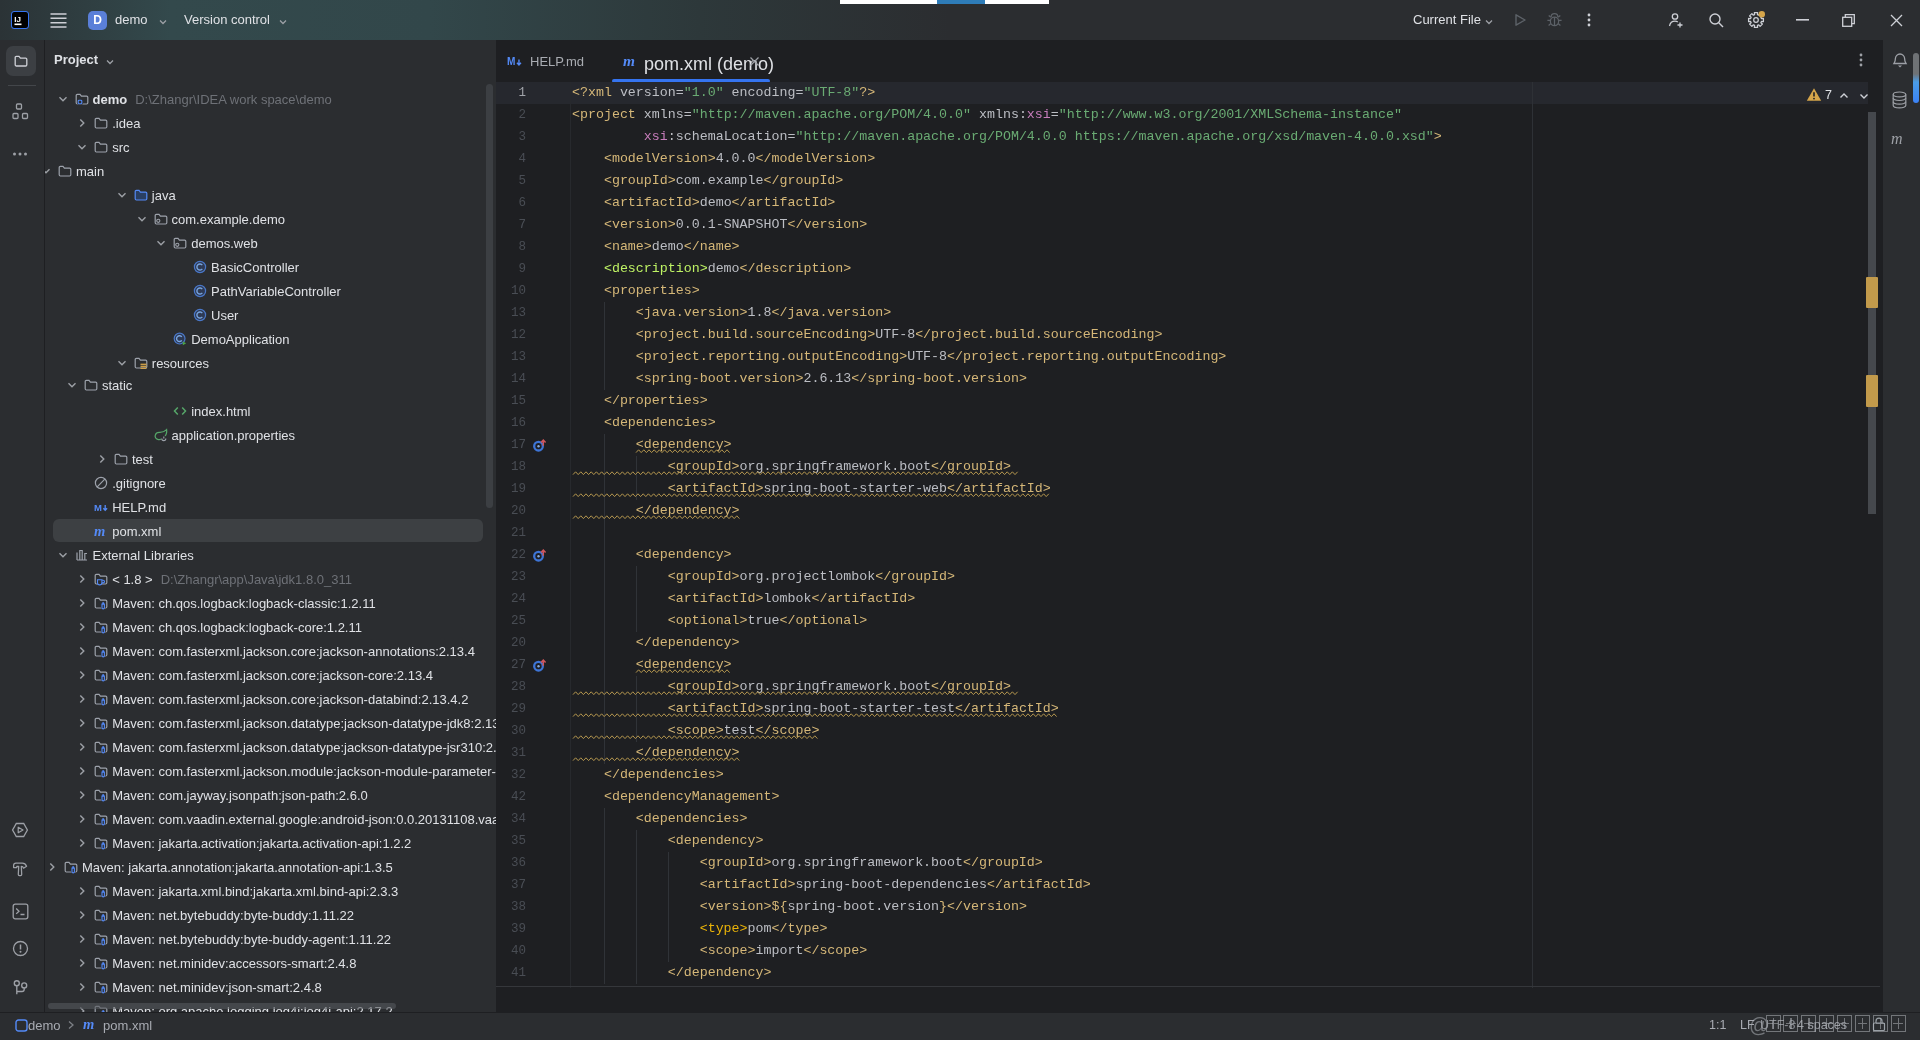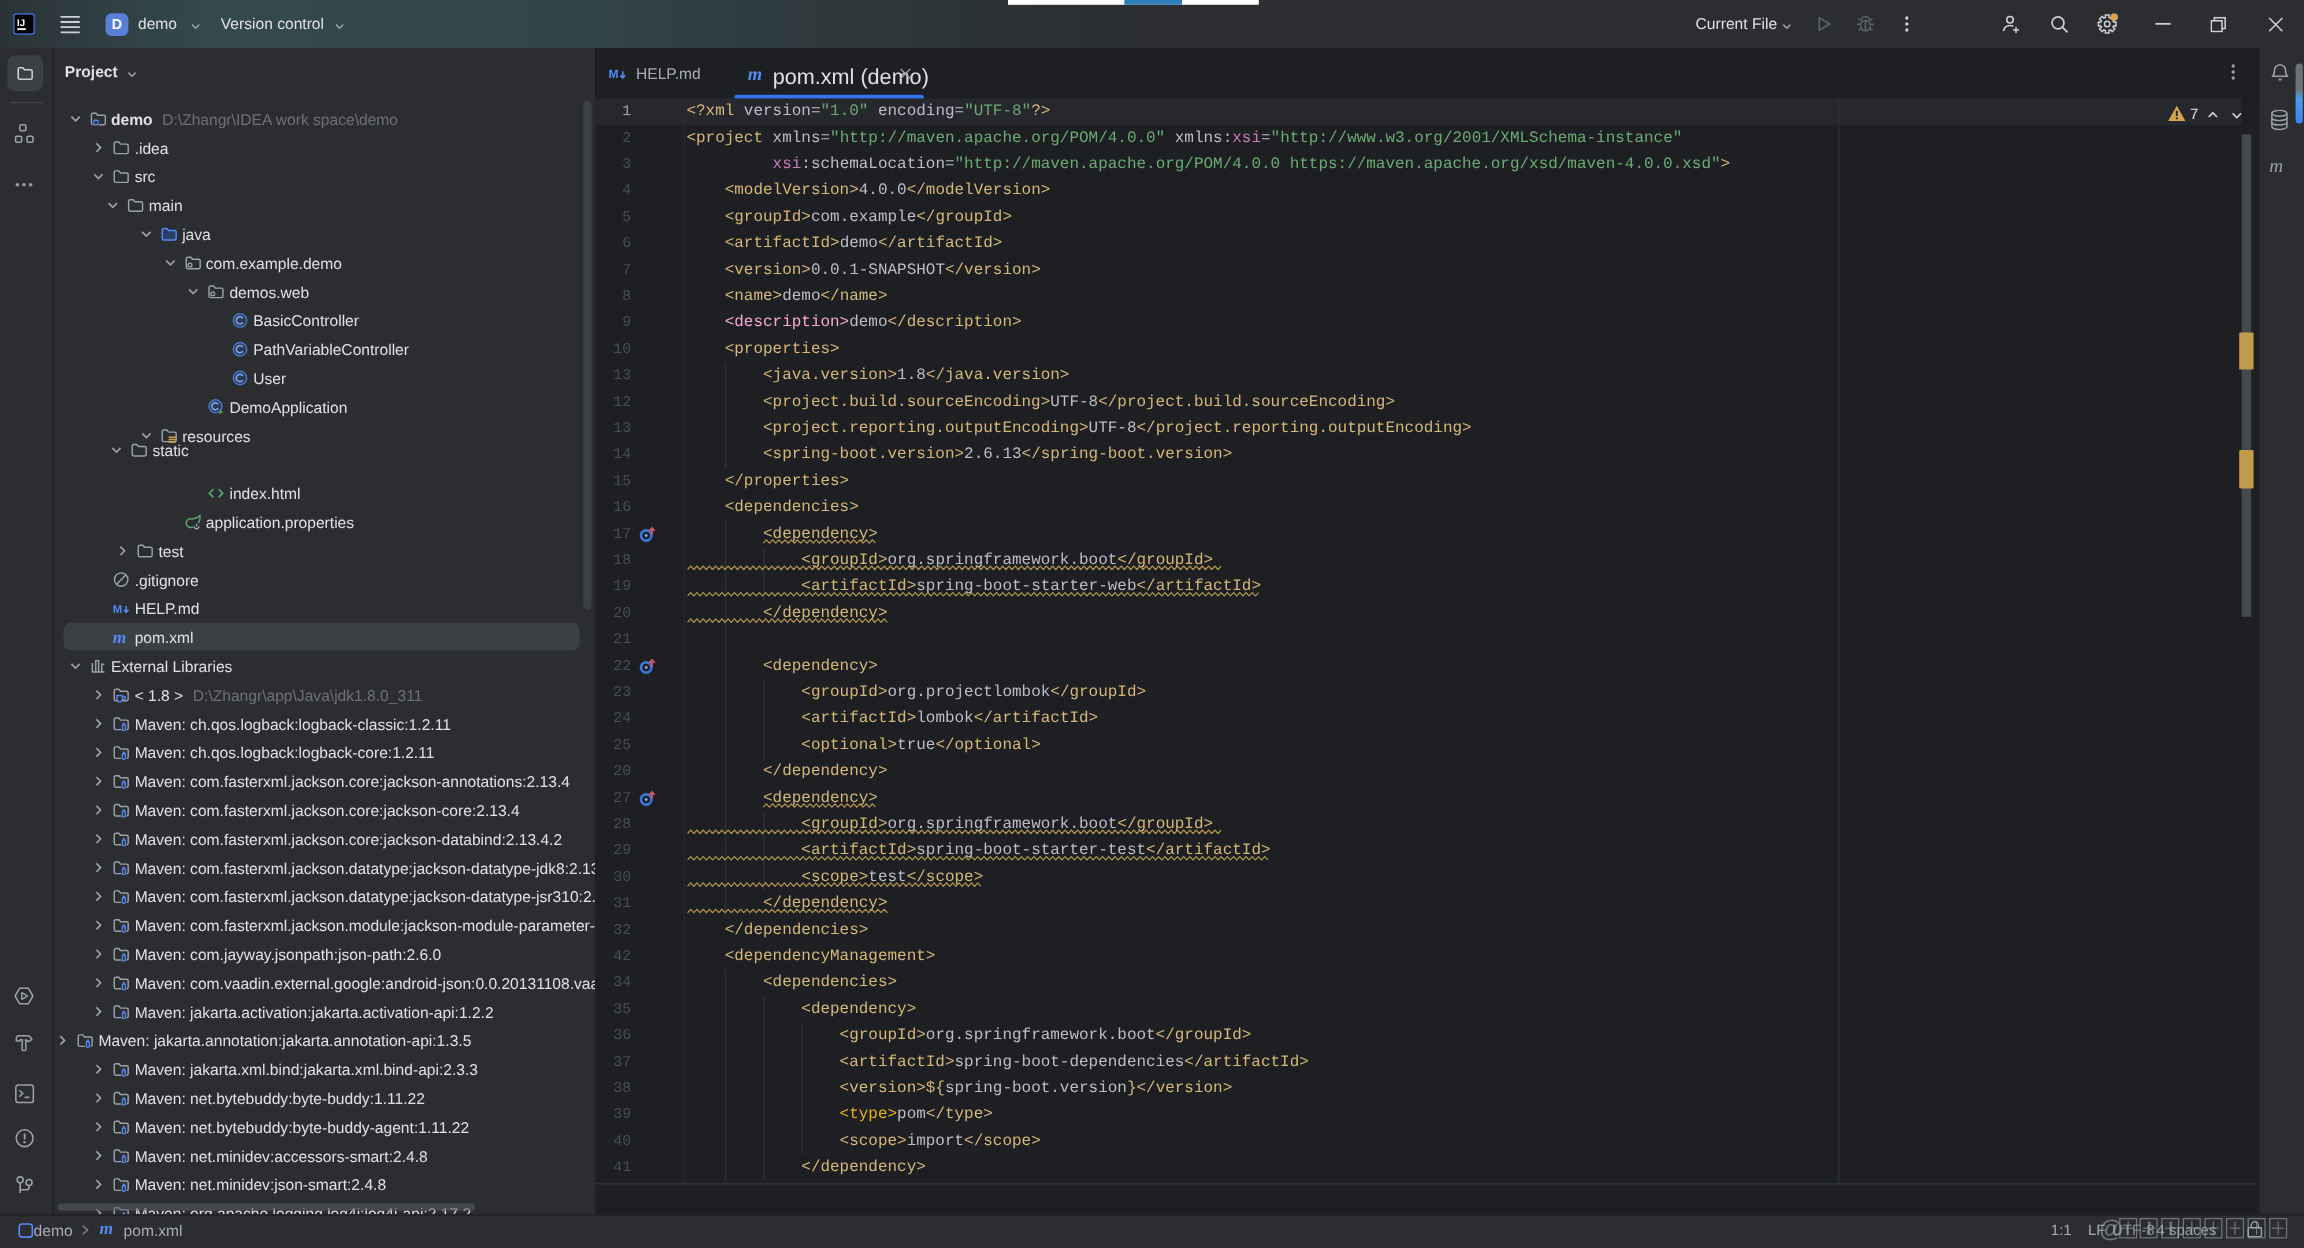--- a/index.html
+++ b/index.html
@@ -248,21 +248,21 @@
       </div>
 <div class="trow" style="top:135px;padding-left:74.2px">
         <svg class="tic" viewBox="0 0 16 16">
           <path d="M4.5 6.2 8 9.7l3.5-3.5" fill="none" stroke="#9da0a6" stroke-width="1.4"></path>
         </svg>
         <svg class="tic" viewBox="0 0 16 16">
           <use href="#folder"></use>
         </svg>
         <span class="tnm" style="">src</span>
       </div>
-<div class="trow" style="top:159px;padding-left:86px">
+<div class="trow" style="top:159px;padding-left:38px">
         <svg class="tic" viewBox="0 0 16 16">
           <path d="M4.5 6.2 8 9.7l3.5-3.5" fill="none" stroke="#9da0a6" stroke-width="1.4"></path>
         </svg>
         <svg class="tic" viewBox="0 0 16 16">
           <use href="#folder"></use>
         </svg>
         <span class="tnm" style="">main</span>
       </div>
 <div class="trow" style="top:183px;padding-left:113.8px">
         <svg class="tic" viewBox="0 0 16 16">
@@ -321,21 +321,21 @@
       </div>
 <div class="trow" style="top:351px;padding-left:113.8px">
         <svg class="tic" viewBox="0 0 16 16">
           <path d="M4.5 6.2 8 9.7l3.5-3.5" fill="none" stroke="#9da0a6" stroke-width="1.4"></path>
         </svg>
         <svg class="tic" viewBox="0 0 16 16">
           <use href="#fres"></use>
         </svg>
         <span class="tnm" style="">resources</span>
       </div>
-<div class="trow" style="top:363px;padding-left:89px">
+<div class="trow" style="top:373px;padding-left:64px">
         <svg class="tic" viewBox="0 0 16 16">
           <path d="M4.5 6.2 8 9.7l3.5-3.5" fill="none" stroke="#9da0a6" stroke-width="1.4"></path>
         </svg>
         <svg class="tic" viewBox="0 0 16 16">
           <use href="#folder"></use>
         </svg>
         <span class="tnm" style="">static</span>
       </div>
 <div class="trow" style="top:399px;padding-left:153.2px">
         <span class="tic"></span>
@@ -603,21 +603,21 @@
 <div style="position:absolute;left:570px;top:82px;width:1px;height:906px;background:#27292d"></div>
 <div id="codearea">
 <div class="cl"><span class="ln cur">1</span><span class="ct"><b style="color:#d5b778">&lt;?xml </b><b style="color:#bcbec4">version=</b><b style="color:#6aab73">"1.0"</b><b style="color:#bcbec4"> encoding=</b><b style="color:#6aab73">"UTF-8"</b><b style="color:#d5b778">?&gt;</b></span></div>
 <div class="cl"><span class="ln">2</span><span class="ct"><b style="color:#d5b778">&lt;project </b><b style="color:#bcbec4">xmlns=</b><b style="color:#6aab73">"http://maven.apache.org/POM/4.0.0"</b><b style="color:#bcbec4"> xmlns:</b><b style="color:#c77dbb">xsi</b><b style="color:#bcbec4">=</b><b style="color:#6aab73">"http://www.w3.org/2001/XMLSchema-instance"</b></span></div>
 <div class="cl"><span class="ln">3</span><span class="ct"><b style="color:#bcbec4">         </b><b style="color:#c77dbb">xsi</b><b style="color:#bcbec4">:schemaLocation=</b><b style="color:#6aab73">"http://maven.apache.org/POM/4.0.0 https://maven.apache.org/xsd/maven-4.0.0.xsd"</b><b style="color:#d5b778">&gt;</b></span></div>
 <div class="cl"><span class="ln">4</span><span class="ct"><b style="color:#bcbec4">    </b><b style="color:#d5b778">&lt;modelVersion&gt;</b><b style="color:#bcbec4">4.0.0</b><b style="color:#d5b778">&lt;/modelVersion&gt;</b></span></div>
 <div class="cl"><span class="ln">5</span><span class="ct"><b style="color:#bcbec4">    </b><b style="color:#d5b778">&lt;groupId&gt;</b><b style="color:#bcbec4">com.example</b><b style="color:#d5b778">&lt;/groupId&gt;</b></span></div>
 <div class="cl"><span class="ln">6</span><span class="ct"><b style="color:#bcbec4">    </b><b style="color:#d5b778">&lt;artifactId&gt;</b><b style="color:#bcbec4">demo</b><b style="color:#d5b778">&lt;/artifactId&gt;</b></span></div>
 <div class="cl"><span class="ln">7</span><span class="ct"><b style="color:#bcbec4">    </b><b style="color:#d5b778">&lt;version&gt;</b><b style="color:#bcbec4">0.0.1-SNAPSHOT</b><b style="color:#d5b778">&lt;/version&gt;</b></span></div>
 <div class="cl"><span class="ln">8</span><span class="ct"><b style="color:#bcbec4">    </b><b style="color:#d5b778">&lt;name&gt;</b><b style="color:#bcbec4">demo</b><b style="color:#d5b778">&lt;/name&gt;</b></span></div>
-<div class="cl"><span class="ln">9</span><span class="ct"><b style="color:#bcbec4">    </b><b style="color:#f9a8d4">&lt;description&gt;</b><b style="color:#bcbec4">demo</b><b style="color:#d5b778">&lt;/description&gt;</b></span></div>
+<div class="cl"><span class="ln">9</span><span class="ct"><b style="color:#bcbec4">    </b><b style="color:#bef264">&lt;description&gt;</b><b style="color:#bcbec4">demo</b><b style="color:#d5b778">&lt;/description&gt;</b></span></div>
 <div class="cl"><span class="ln">10</span><span class="ct"><b style="color:#bcbec4">    </b><b style="color:#d5b778">&lt;properties&gt;</b></span></div>
 <div class="cl"><span class="ln">13</span><span class="ct"><b style="color:#bcbec4">        </b><b style="color:#d5b778">&lt;java.version&gt;</b><b style="color:#bcbec4">1.8</b><b style="color:#d5b778">&lt;/java.version&gt;</b></span></div>
 <div class="cl"><span class="ln">12</span><span class="ct"><b style="color:#bcbec4">        </b><b style="color:#d5b778">&lt;project.build.sourceEncoding&gt;</b><b style="color:#bcbec4">UTF-8</b><b style="color:#d5b778">&lt;/project.build.sourceEncoding&gt;</b></span></div>
 <div class="cl"><span class="ln">13</span><span class="ct"><b style="color:#bcbec4">        </b><b style="color:#d5b778">&lt;project.reporting.outputEncoding&gt;</b><b style="color:#bcbec4">UTF-8</b><b style="color:#d5b778">&lt;/project.reporting.outputEncoding&gt;</b></span></div>
 <div class="cl"><span class="ln">14</span><span class="ct"><b style="color:#bcbec4">        </b><b style="color:#d5b778">&lt;spring-boot.version&gt;</b><b style="color:#bcbec4">2.6.13</b><b style="color:#d5b778">&lt;/spring-boot.version&gt;</b></span></div>
 <div class="cl"><span class="ln">15</span><span class="ct"><b style="color:#bcbec4">    </b><b style="color:#d5b778">&lt;/properties&gt;</b></span></div>
 <div class="cl"><span class="ln">16</span><span class="ct"><b style="color:#bcbec4">    </b><b style="color:#d5b778">&lt;dependencies&gt;</b></span></div>
 <div class="cl"><span class="ln">17</span><span class="ct"><b style="color:#bcbec4">        </b><b style="color:#d5b778">&lt;dependency&gt;</b></span></div>
 <div class="cl"><span class="ln">18</span><span class="ct"><b style="color:#bcbec4">            </b><b style="color:#d5b778">&lt;groupId&gt;</b><b style="color:#bcbec4">org.springframework.boot</b><b style="color:#d5b778">&lt;/groupId&gt;</b></span></div>
 <div class="cl"><span class="ln">19</span><span class="ct"><b style="color:#bcbec4">            </b><b style="color:#d5b778">&lt;artifactId&gt;</b><b style="color:#bcbec4">spring-boot-starter-web</b><b style="color:#d5b778">&lt;/artifactId&gt;</b></span></div>

